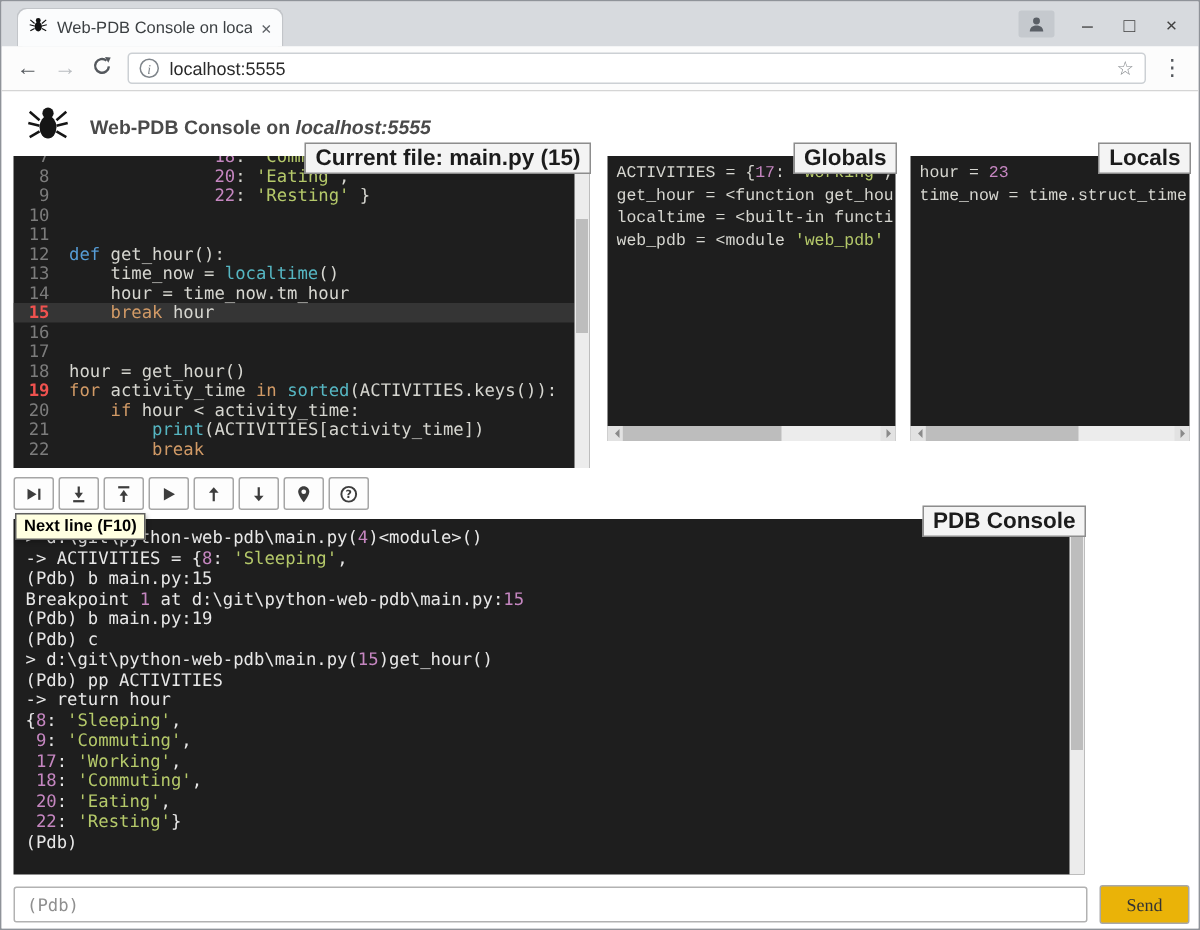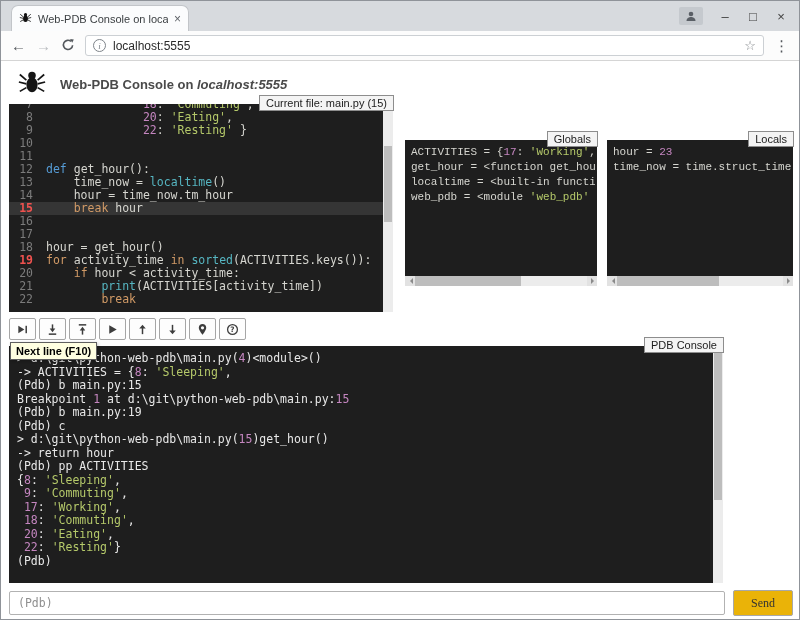--- a/index.html
+++ b/index.html
@@ -35,21 +35,21 @@
   .star { font-size: 13px; color: #84888c; }
   .menu { font-size: 15px; }
 
   
   .page { position: absolute; left: 0; top: 60px; right: 0; bottom: 0; background: #fff; }
   .page-header { position: absolute; left: 16px; top: 6px; display: flex; align-items: center; gap: 13px; }
   .page-title { font-size: 13px; font-weight: bold; color: #4a4a4a; }
   .page-title i { font-style: italic; }
 
   .panel-label { position: absolute; top: -9px; right: -1px; background: #f4f4f4; border: 1px solid #8d8d8d;
-                 color: #1c1c1c; font-size: 11px; font-weight: normal; padding: 1px 6px; z-index: 5;
+                 color: #1c1c1c; font-size: 15px; font-weight: bold; padding: 1px 6px; z-index: 5;
                  white-space: nowrap; }
 
   .dark { background: #1e1e1e; }
 
   
   .editor-panel { position: absolute; left: 8px; top: 43px; width: 384px; height: 208px; }
   .editor-lines { position: absolute; left: 0; top: 0; right: 10px; bottom: 0; overflow: hidden;
                   font-family: "DejaVu Sans Mono", monospace; font-size: 11.5px; line-height: 13px; }
   .editor-lines .code-line:first-child { margin-top: -6px; }
   .code-line { white-space: pre; height: 13px; }
@@ -62,21 +62,21 @@
   .seg-k { color: #d19a66; }
   .seg-d { color: #569cd6; }
   .seg-f { color: #56b6c2; }
 
   .vscroll { position: absolute; right: 0; top: 0; bottom: 0; width: 10px; background: #ececec; }
   .vthumb { position: absolute; left: 1px; right: 1px; background: #bdbdbd; }
   .vthumb.ed { top: 42px; height: 76px; }
   .vthumb.con { top: 4px; height: 150px; }
 
   
-  .side-panel { position: absolute; top: 43px; height: 146px; margin-top: 36px; }
+  .side-panel { position: absolute; top: 43px; height: 190px; }
   .globals { left: 404px; width: 192px; }
   .locals  { left: 606px; width: 186px; }
   .mono-lines { position: absolute; left: 6px; top: 5px; right: 2px; bottom: 12px; overflow: hidden;
                 font-family: Liberation Mono, monospace; font-size: 11px; line-height: 15px; }
   .mono-line { white-space: pre; }
 
   .hscroll { position: absolute; left: 0; right: 0; bottom: 0; height: 10px; background: #ececec;
              display: flex; align-items: stretch; }
   .harrow { width: 10px; background: #e2e2e2; position: relative; flex: 0 0 auto; }
   .harrow.left::after  { content: ""; position: absolute; left: 2px; top: 2px;
@@ -305,22 +305,22 @@
     <div class="console-panel dark">
       <div class="panel-label">PDB Console</div>
       <div class="console-lines" id="console-lines">
           <div class="mono-line"><span class="seg-p">&gt; d:\git\python-web-pdb\main.py(</span><span class="seg-n">4</span><span class="seg-p">)&lt;module&gt;()</span></div>
           <div class="mono-line"><span class="seg-p">-&gt; ACTIVITIES = {</span><span class="seg-n">8</span><span class="seg-p">: </span><span class="seg-s">'Sleeping'</span><span class="seg-p">,</span></div>
           <div class="mono-line"><span class="seg-p">(Pdb) b main.py:15</span></div>
           <div class="mono-line"><span class="seg-p">Breakpoint </span><span class="seg-n">1</span><span class="seg-p"> at d:\git\python-web-pdb\main.py:</span><span class="seg-n">15</span></div>
           <div class="mono-line"><span class="seg-p">(Pdb) b main.py:19</span></div>
           <div class="mono-line"><span class="seg-p">(Pdb) c</span></div>
           <div class="mono-line"><span class="seg-p">&gt; d:\git\python-web-pdb\main.py(</span><span class="seg-n">15</span><span class="seg-p">)get_hour()</span></div>
+          <div class="mono-line"><span class="seg-p">(Pdb) pp ACTIVITIES</span></div>
           <div class="mono-line"><span class="seg-p">-&gt; return hour</span></div>
-          <div class="mono-line"><span class="seg-p">(Pdb) pp ACTIVITIES</span></div>
           <div class="mono-line"><span class="seg-p">{</span><span class="seg-n">8</span><span class="seg-p">: </span><span class="seg-s">'Sleeping'</span><span class="seg-p">,</span></div>
           <div class="mono-line"><span class="seg-p"> </span><span class="seg-n">9</span><span class="seg-p">: </span><span class="seg-s">'Commuting'</span><span class="seg-p">,</span></div>
           <div class="mono-line"><span class="seg-p"> </span><span class="seg-n">17</span><span class="seg-p">: </span><span class="seg-s">'Working'</span><span class="seg-p">,</span></div>
           <div class="mono-line"><span class="seg-p"> </span><span class="seg-n">18</span><span class="seg-p">: </span><span class="seg-s">'Commuting'</span><span class="seg-p">,</span></div>
           <div class="mono-line"><span class="seg-p"> </span><span class="seg-n">20</span><span class="seg-p">: </span><span class="seg-s">'Eating'</span><span class="seg-p">,</span></div>
           <div class="mono-line"><span class="seg-p"> </span><span class="seg-n">22</span><span class="seg-p">: </span><span class="seg-s">'Resting'</span><span class="seg-p">}</span></div>
           <div class="mono-line"><span class="seg-p">(Pdb)</span></div>
         </div>
       <div class="vscroll">
           <div class="vthumb con"></div>

